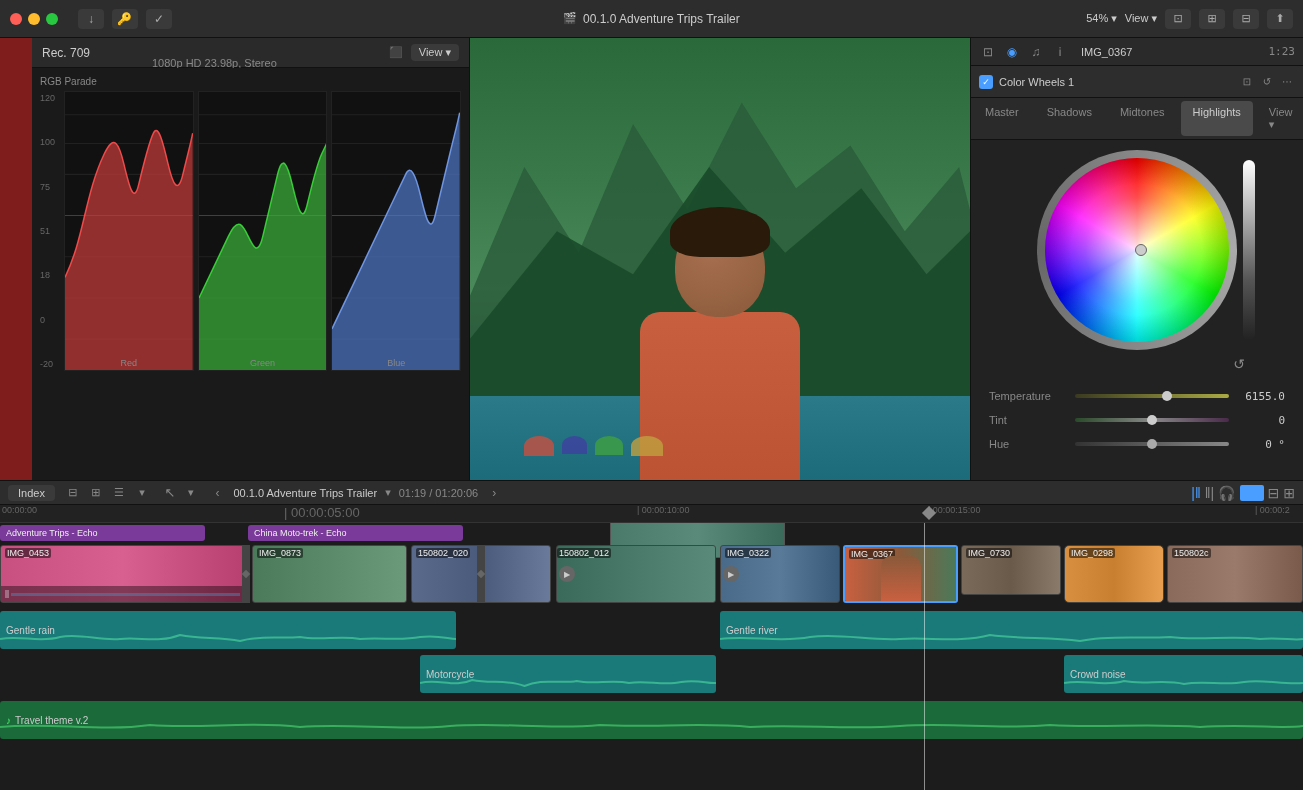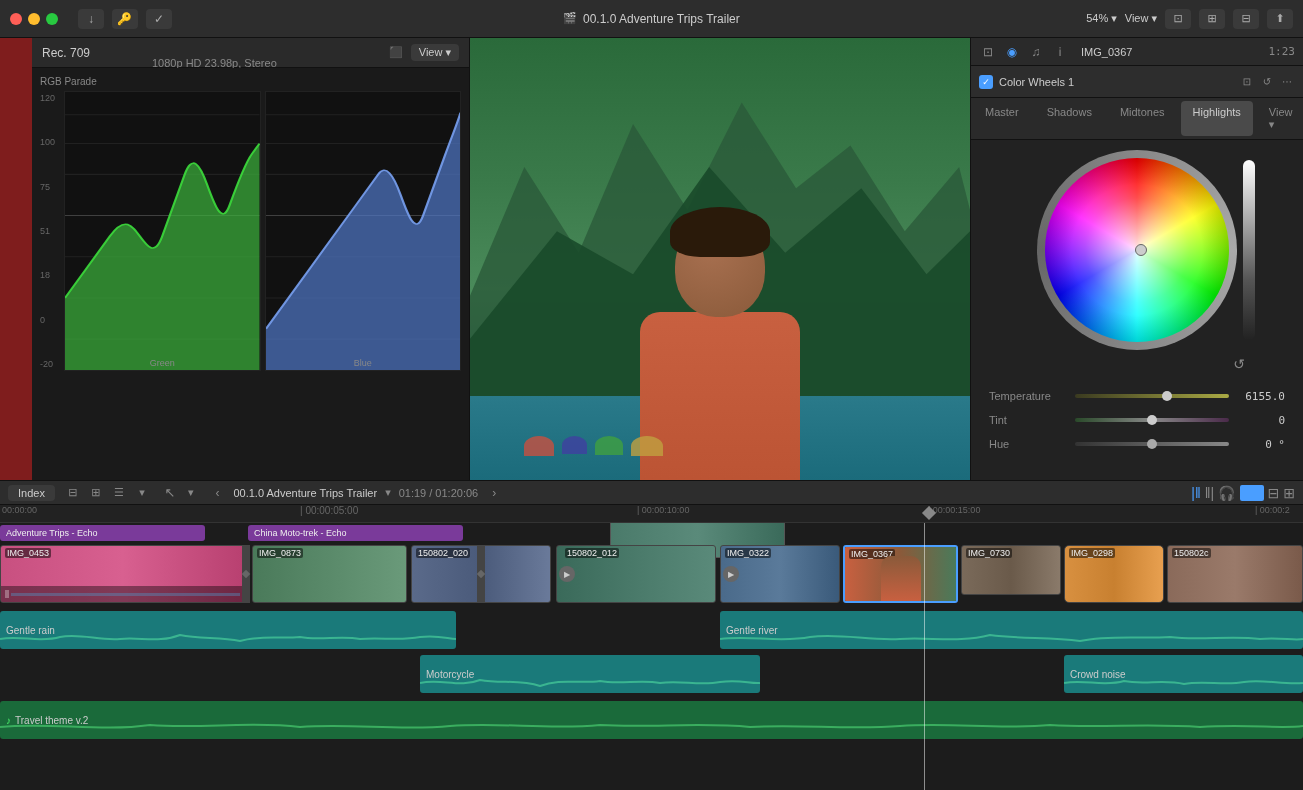--- a/index.html
+++ b/index.html
@@ -474,20 +474,36 @@
             <div class="y-axis">
               <span>120</span>
               <span>100</span>
               <span>75</span>
               <span>51</span>
               <span>18</span>
               <span>0</span>
               <span>-20</span>
             </div>
 
+            <div class="waveform-col" style="background:#111;">
+              <svg width="100%" height="100%" viewBox="0 0 130 270" preserveAspectRatio="none">
+
+                <line x1="0" y1="22" x2="130" y2="22" stroke="rgba(255,255,255,0.07)" stroke-width="1"></line>
+                <line x1="0" y1="50" x2="130" y2="50" stroke="rgba(255,255,255,0.07)" stroke-width="1"></line>
+                <line x1="0" y1="80" x2="130" y2="80" stroke="rgba(255,255,255,0.07)" stroke-width="1"></line>
+                <line x1="0" y1="120" x2="130" y2="120" stroke="rgba(255,255,255,0.2)" stroke-width="1"></line>
+                <line x1="0" y1="160" x2="130" y2="160" stroke="rgba(255,255,255,0.07)" stroke-width="1"></line>
+                <line x1="0" y1="200" x2="130" y2="200" stroke="rgba(255,255,255,0.07)" stroke-width="1"></line>
+                <line x1="0" y1="240" x2="130" y2="240" stroke="rgba(255,255,255,0.07)" stroke-width="1"></line>
+
+                <path d="M0,270 L0,180 C10,160 15,140 20,120 C25,100 30,80 40,60 C50,40 55,50 60,70 C65,90 70,110 75,90 C80,70 85,50 90,40 C95,30 100,50 105,70 C110,90 115,100 120,80 C125,60 128,50 130,40 L130,270 Z" fill="rgba(200,60,60,0.7)"></path>
+                <path d="M0,180 C10,160 15,140 20,120 C25,100 30,80 40,60 C50,40 55,50 60,70 C65,90 70,110 75,90 C80,70 85,50 90,40 C95,30 100,50 105,70 C110,90 115,100 120,80 C125,60 128,50 130,40" fill="none" stroke="rgba(255,80,80,0.9)" stroke-width="1.5"></path>
+              </svg>
+              <span class="waveform-label">Red</span>
+            </div>
 
             <div class="waveform-col" style="background:#111;">
               <svg width="100%" height="100%" viewBox="0 0 130 270" preserveAspectRatio="none">
                 <line x1="0" y1="22" x2="130" y2="22" stroke="rgba(255,255,255,0.07)" stroke-width="1"></line>
                 <line x1="0" y1="50" x2="130" y2="50" stroke="rgba(255,255,255,0.07)" stroke-width="1"></line>
                 <line x1="0" y1="80" x2="130" y2="80" stroke="rgba(255,255,255,0.07)" stroke-width="1"></line>
                 <line x1="0" y1="120" x2="130" y2="120" stroke="rgba(255,255,255,0.2)" stroke-width="1"></line>
                 <line x1="0" y1="160" x2="130" y2="160" stroke="rgba(255,255,255,0.07)" stroke-width="1"></line>
                 <line x1="0" y1="200" x2="130" y2="200" stroke="rgba(255,255,255,0.07)" stroke-width="1"></line>
                 <line x1="0" y1="240" x2="130" y2="240" stroke="rgba(255,255,255,0.07)" stroke-width="1"></line>
@@ -693,21 +709,21 @@
       <div style="color:#888;font-size:14px;">‖|</div>
       <div style="color:#888;font-size:14px;">🎧</div>
       <div style="width:24px;height:16px;background:#4a9eff;border-radius:2px;"></div>
       <div style="color:#888;font-size:14px;">⊟</div>
       <div style="color:#888;font-size:14px;">⊞</div>
     </div>
   </div>
 
   <div style="height:18px;background:#222;position:relative;border-bottom:1px solid #333;">
     <span style="position:absolute;left:2px;font-size:9px;color:#666;">00:00:00</span>
-    <span style="position:absolute;left:300px;font-size:10px;color:#666;">| 00:00:05:00</span>
+    <span style="position:absolute;left:284px;font-size:13px;color:#666;">| 00:00:05:00</span>
     <span style="position:absolute;left:637px;font-size:9px;color:#666;">| 00:00:10:00</span>
     <span style="position:absolute;left:928px;font-size:9px;color:#666;">| 00:00:15:00</span>
     <span style="position:absolute;left:1255px;font-size:9px;color:#666;">| 00:00:2</span>
 
     <div style="position:absolute;left:924px;top:3px;width:10px;height:10px;background:#888;transform:rotate(45deg);"></div>
   </div>
 
   <div style="flex:1;position:relative;overflow:hidden;">
 
     <div class="purple-track" style="left:0;top:2px;width:205px;">Adventure Trips - Echo</div>
@@ -738,21 +754,21 @@
       </div>
 
       <div style="position:absolute;left:411px;width:140px;height:58px;border-radius:3px;overflow:hidden;border:1px solid #444;" class="clip-img-150802-020">
         <span style="position:absolute;top:2px;left:4px;font-size:9px;color:#eee;background:rgba(0,0,0,0.5);padding:0 2px;border-radius:2px;">150802_020</span>
         <div style="position:absolute;left:50%;top:0;bottom:0;width:8px;transform:translateX(-50%);background:#444;display:flex;align-items:center;justify-content:center;">
           <div style="width:6px;height:6px;background:#666;transform:rotate(45deg);"></div>
         </div>
       </div>
 
       <div style="position:absolute;left:556px;width:160px;height:58px;border-radius:3px;overflow:hidden;border:1px solid #444;" class="clip-img-150802-012">
-        <span style="position:absolute;top:2px;left:8px;font-size:9px;color:#eee;background:rgba(0,0,0,0.5);padding:0 2px;border-radius:2px;">150802_012</span>
+        <span style="position:absolute;top:2px;left:0;font-size:9px;color:#eee;background:rgba(0,0,0,0.5);padding:0 2px;border-radius:2px;">150802_012</span>
         <div style="position:absolute;left:2px;top:50%;transform:translateY(-50%);width:16px;height:16px;background:#666;border-radius:50%;display:flex;align-items:center;justify-content:center;">
           <div style="font-size:8px;color:#ccc;">▶</div>
         </div>
       </div>
 
       <div style="position:absolute;left:720px;width:120px;height:58px;border-radius:3px;overflow:hidden;border:1px solid #444;" class="clip-img-322">
         <span style="position:absolute;top:2px;left:4px;font-size:9px;color:#eee;background:rgba(0,0,0,0.5);padding:0 2px;border-radius:2px;">IMG_0322</span>
         <div style="position:absolute;left:2px;top:50%;transform:translateY(-50%);width:16px;height:16px;background:#666;border-radius:50%;display:flex;align-items:center;justify-content:center;">
           <div style="font-size:8px;color:#ccc;">▶</div>
         </div>
@@ -787,21 +803,21 @@
       </svg>
     </div>
 
     <div class="audio-track audio-teal" style="position:absolute;left:0;top:88px;width:456px;height:38px;">
       <span style="font-size:10px;color:#ccc;">Gentle rain</span>
       <svg style="position:absolute;bottom:2px;left:0;right:0;" width="100%" height="16" viewBox="0 0 456 16" preserveAspectRatio="none">
         <path d="M0,8 C20,4 40,12 60,6 C80,2 100,10 120,8 C140,6 160,12 180,4 C200,8 220,6 240,10 C260,4 280,8 300,6 C320,10 340,4 360,8 C380,6 400,10 420,6 C440,4 448,8 456,8" fill="none" stroke="rgba(80,220,160,0.6)" stroke-width="2"></path>
       </svg>
     </div>
 
-    <div class="audio-track audio-teal" style="position:absolute;left:420px;top:132px;width:340px;height:38px;">
+    <div class="audio-track audio-teal" style="position:absolute;left:420px;top:132px;width:296px;height:38px;">
       <span style="font-size:10px;color:#ccc;">Motorcycle</span>
       <svg style="position:absolute;bottom:2px;left:0;right:0;" width="100%" height="16" viewBox="0 0 340 16" preserveAspectRatio="none">
         <path d="M0,8 C20,3 40,13 60,5 C80,9 100,4 120,11 C140,3 160,9 180,6 C200,10 220,4 240,8 C260,5 280,11 300,7 C320,4 330,9 340,8" fill="none" stroke="rgba(80,220,160,0.6)" stroke-width="2"></path>
       </svg>
     </div>
 
     <div class="audio-track audio-teal" style="position:absolute;left:1064px;top:132px;width:239px;height:38px;">
       <span style="font-size:10px;color:#ccc;">Crowd noise</span>
       <svg style="position:absolute;bottom:2px;left:0;right:0;" width="100%" height="16" viewBox="0 0 239 16" preserveAspectRatio="none">
         <path d="M0,8 C20,4 40,12 60,6 C80,10 100,4 120,9 C140,5 160,11 180,7 C200,4 220,10 239,8" fill="none" stroke="rgba(80,220,160,0.6)" stroke-width="2"></path>

